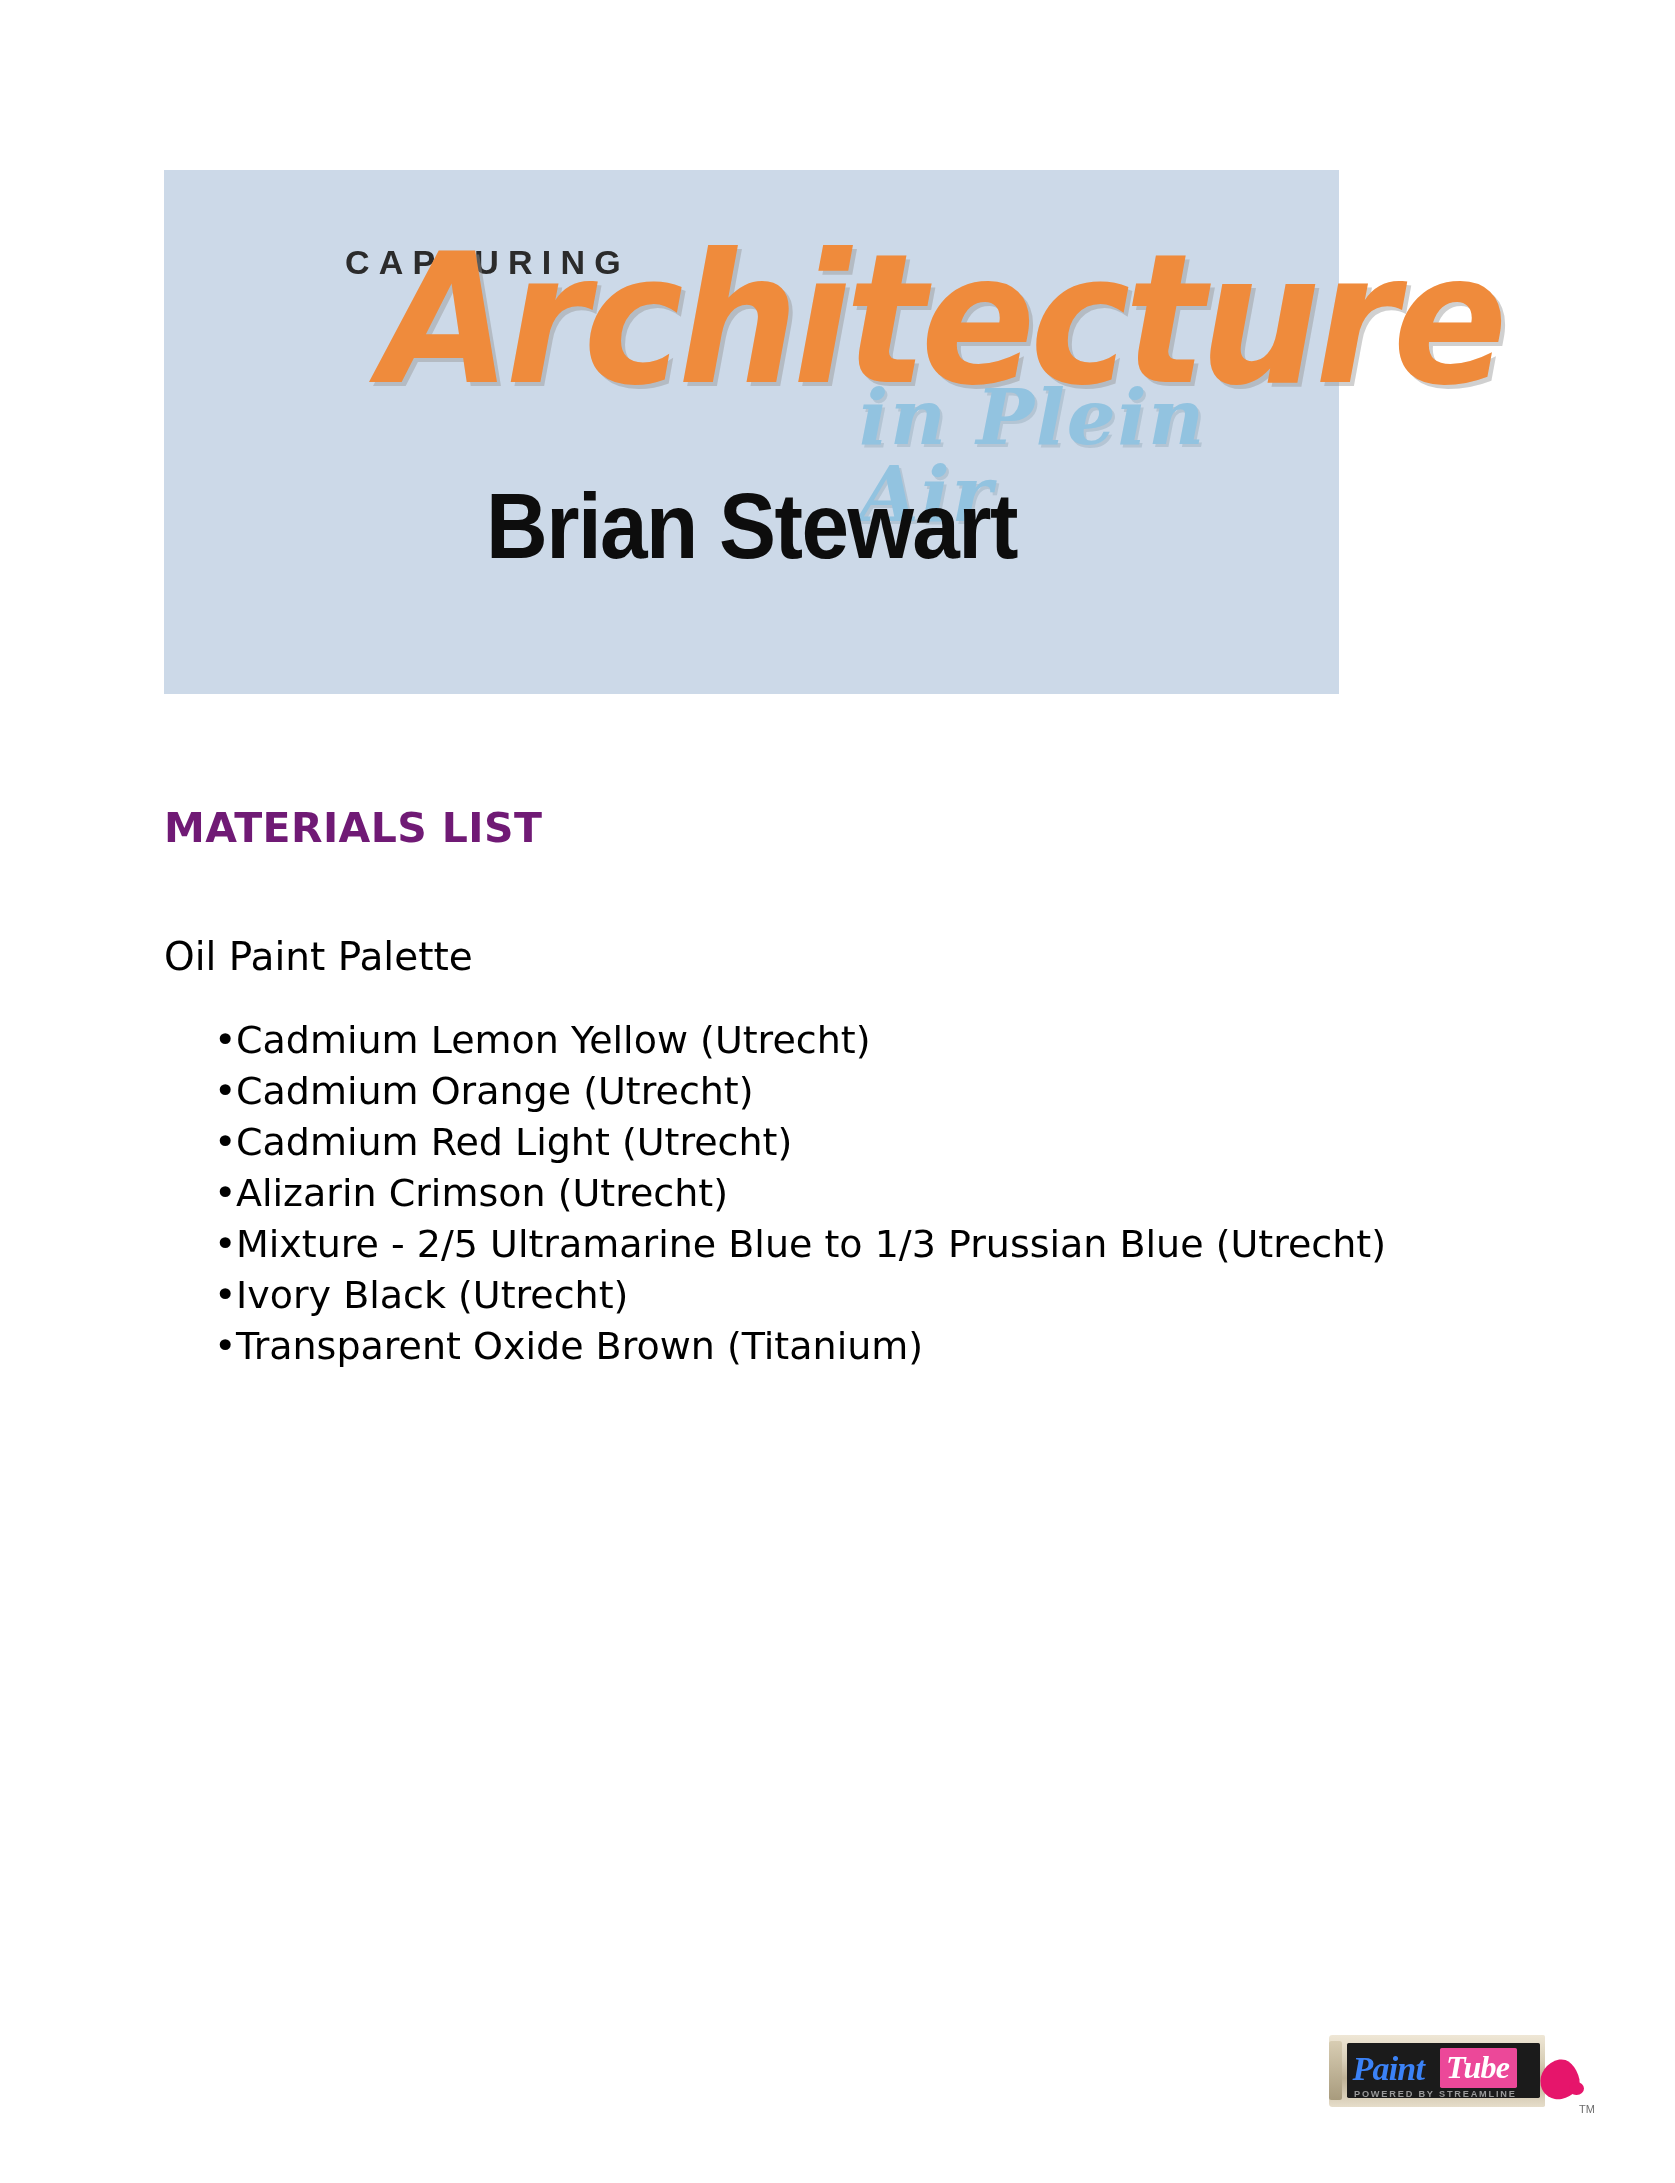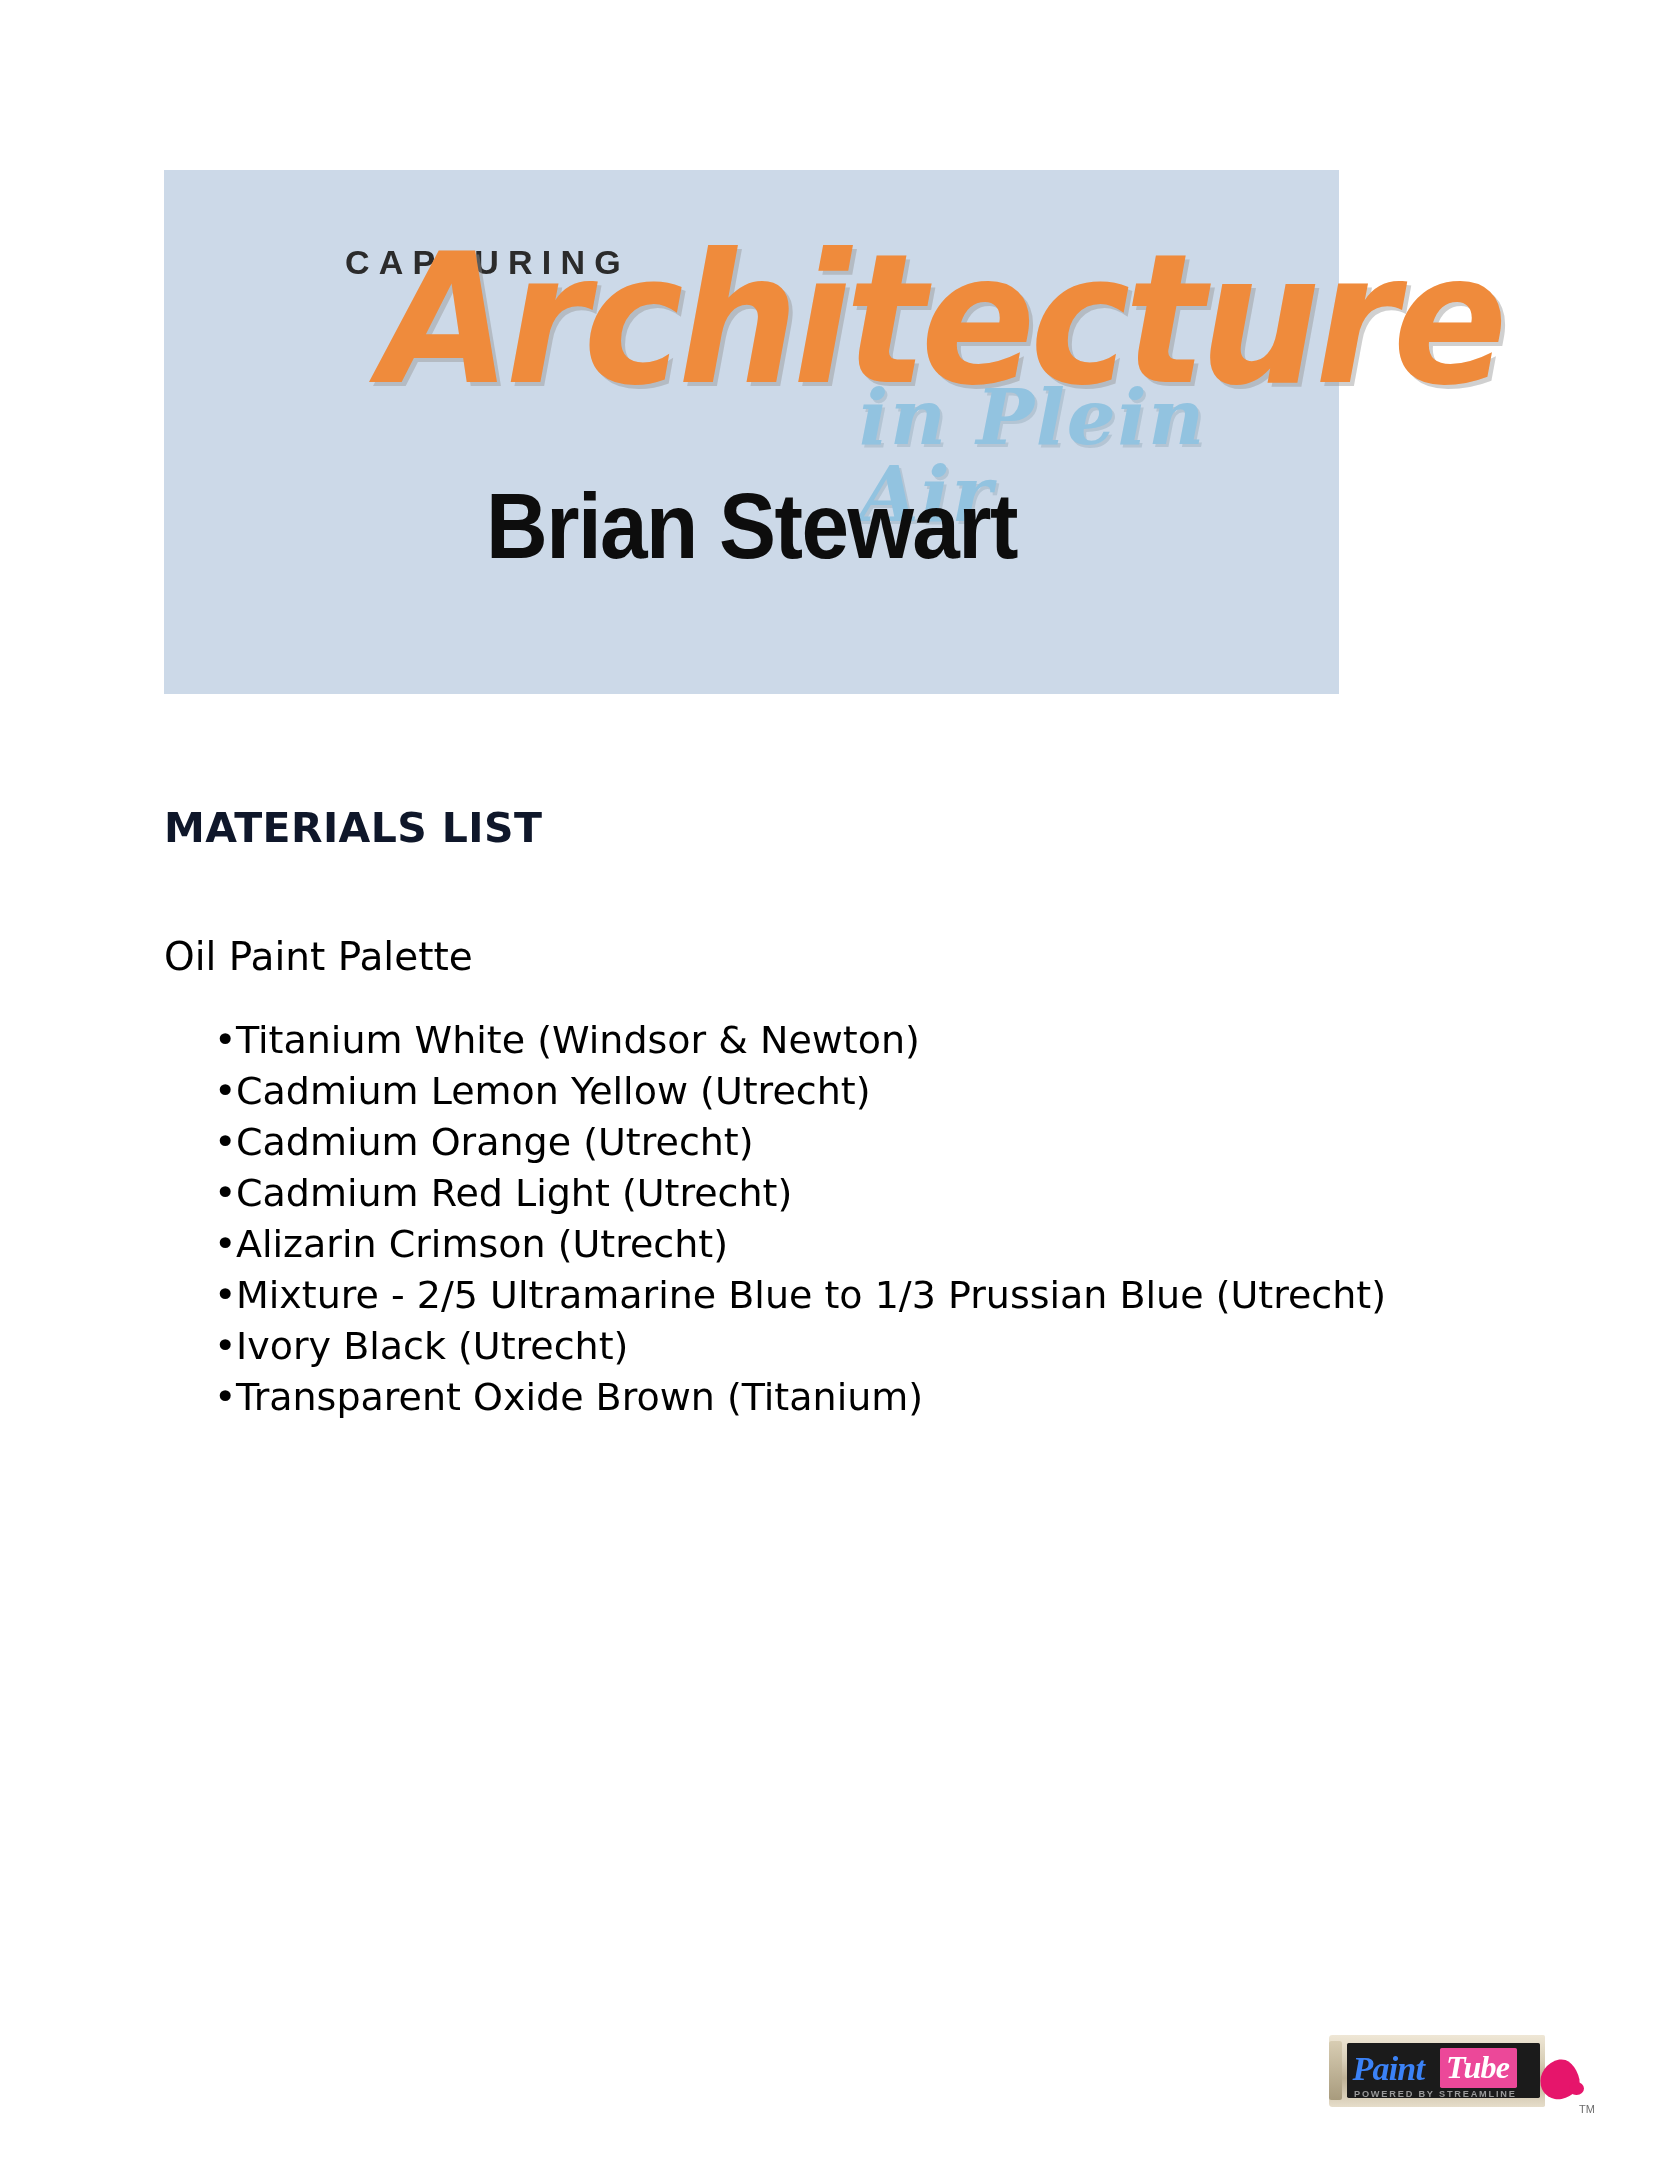--- a/index.html
+++ b/index.html
@@ -85,21 +85,21 @@
 
   
   .materials-title {
     position: absolute;
     left: 164px;
     top: 804px;
     font-family: "DejaVu Sans", sans-serif;
     font-weight: bold;
     font-size: 41px;
     letter-spacing: 0.4px;
-    color: #0f172a;
+    color: #701a75;
   }
 
   .section-label {
     position: absolute;
     left: 164px;
     top: 934px;
     font-family: "DejaVu Sans", sans-serif;
     font-size: 39px;
     color: #000;
   }
@@ -231,21 +231,20 @@
   <div class="arch-word">Architecture</div>
   <div class="plein">in Plein Air</div>
   <div class="artist-name">Brian Stewart</div>
 </div>
 
 <div class="materials-title">MATERIALS LIST</div>
 
 <div class="section-label">Oil Paint Palette</div>
 
 <ul class="item-list">
-  <li><span class="bullet">•</span><span>Titanium White (Windsor &amp; Newton)</span></li>
   <li><span class="bullet">•</span><span>Cadmium Lemon Yellow (Utrecht)</span></li>
   <li><span class="bullet">•</span><span>Cadmium Orange (Utrecht)</span></li>
   <li><span class="bullet">•</span><span>Cadmium Red Light (Utrecht)</span></li>
   <li><span class="bullet">•</span><span>Alizarin Crimson (Utrecht)</span></li>
   <li><span class="bullet">•</span><span>Mixture - 2/5 Ultramarine Blue to 1/3 Prussian Blue (Utrecht)</span></li>
   <li><span class="bullet">•</span><span>Ivory Black (Utrecht)</span></li>
   <li><span class="bullet">•</span><span>Transparent Oxide Brown (Titanium)</span></li>
 </ul>
 
 <div class="logo">

